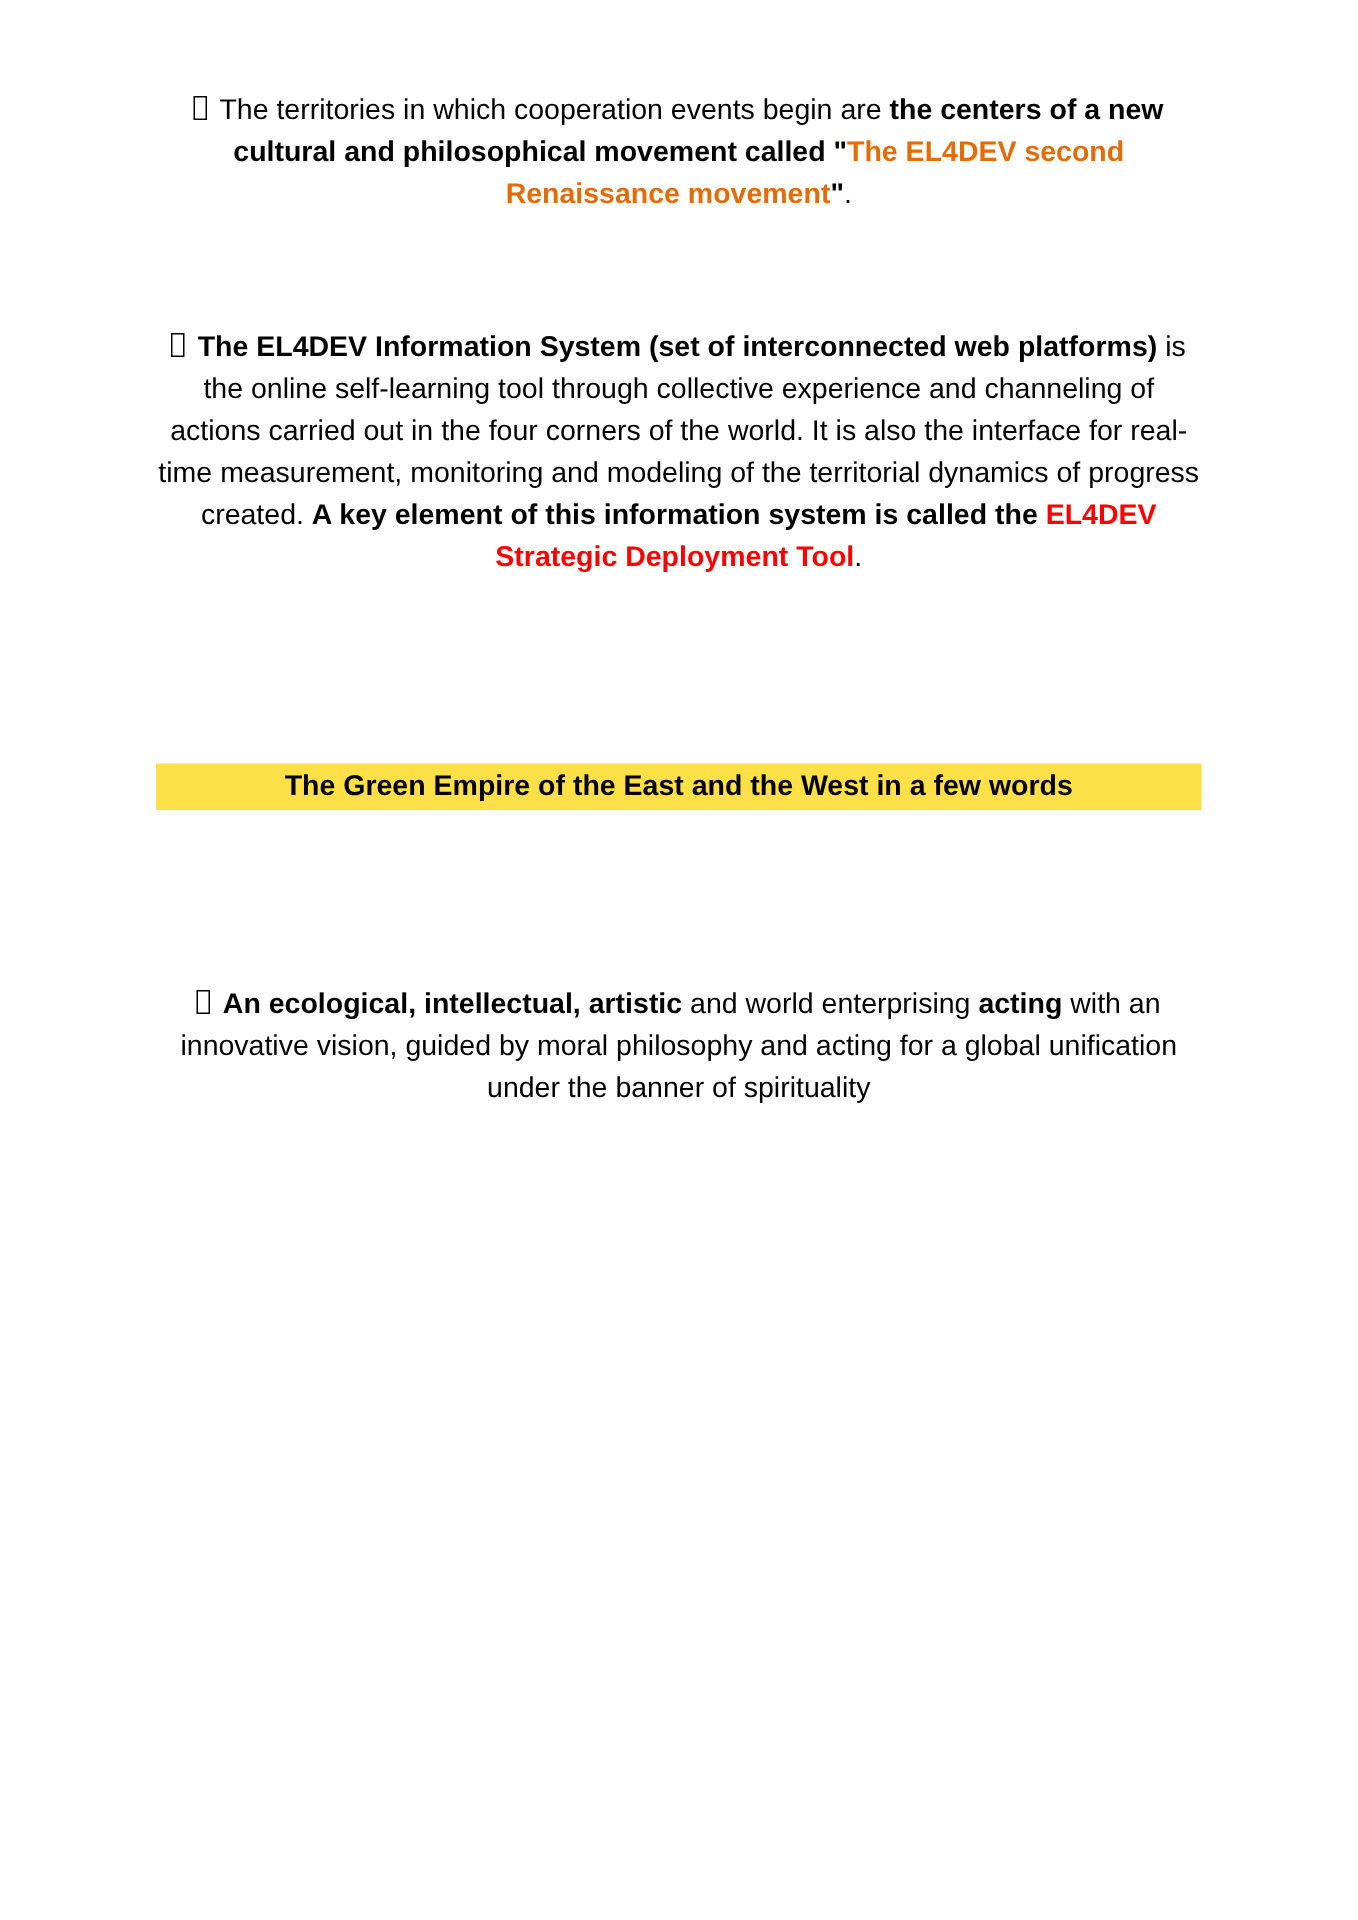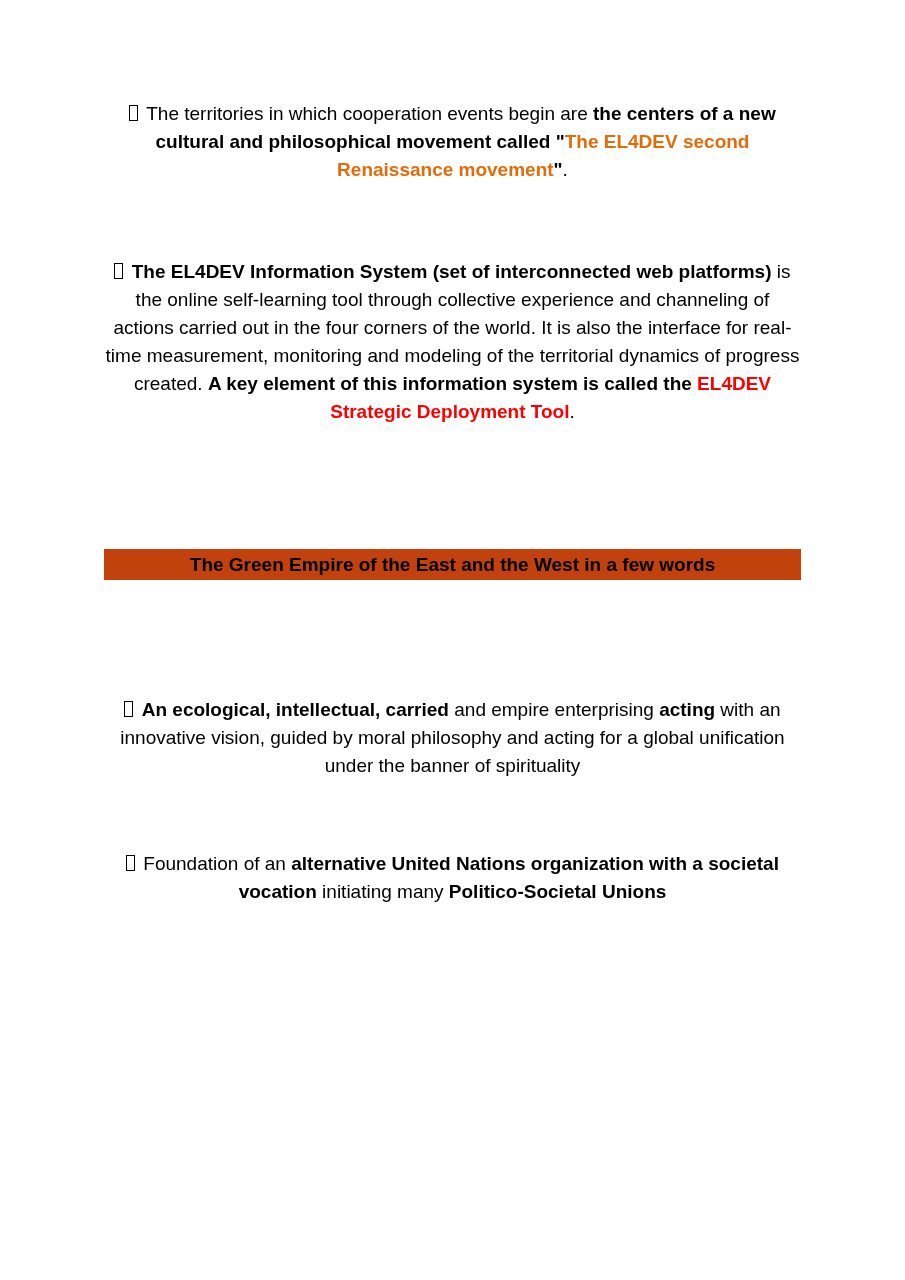--- a/index.html
+++ b/index.html
@@ -12,21 +12,21 @@
     width: 905px;
     height: 1280px;
     background: #ffffff;
     overflow: hidden;
     font-family: "Liberation Sans", sans-serif;
     color: #000000;
   }
   .doc {
     width: 697px;
     margin: 0 auto;
-    padding-top: 100px;
+    padding-top: 60px;
     font-size: 19px;
     line-height: 28px;
     text-align: center;
   }
   .para { margin: 0; }
   .banner {
     font-weight: bold;
     height: 31px;
     line-height: 31px;
     font-size: 19px;
@@ -47,17 +47,16 @@
   }
   .bold { font-weight: bold; }
 </style>
 </head>
 <body>
 
 <div class="page">
   <div class="doc" id="doc">
       <div class="para"><span class="tofu"></span> <span>The territories in which cooperation events begin are </span><span class="bold">the centers of a new cultural and philosophical movement called "</span><span class="bold" style="color: rgb(227, 108, 10);">The EL4DEV second Renaissance movement</span><span class="bold">"</span><span>.</span></div>
       <div class="para"><span class="tofu"></span> <span class="bold">The EL4DEV Information System (set of interconnected web platforms)</span><span> is the online self-learning tool through collective experience and channeling of actions carried out in the four corners of the world. It is also the interface for real-time measurement, monitoring and modeling of the territorial dynamics of progress created. </span><span class="bold">A key element of this information system is called the </span><span class="bold" style="color: rgb(255, 0, 0);">EL4DEV Strategic Deployment Tool</span><span>.</span></div>
-      <div class="banner" style="background: #c2410c; color: rgb(0, 0, 0);"><span>The Green Empire of the East and the West in a few words</span></div>
-      <div class="para"><span class="tofu"></span> <span class="bold">An ecological, intellectual, carried</span><span> and empire enterprising </span><span class="bold">acting</span><span> with an innovative vision, guided by moral philosophy and acting for a global unification under the banner of spirituality</span></div>
-      <div class="para"><span class="tofu"></span> <span>Foundation of an </span><span class="bold">alternative United Nations organization with a societal vocation</span><span> initiating many </span><span class="bold">Politico-Societal Unions</span></div>
+      <div class="banner" style="background: #fde047; color: rgb(0, 0, 0);"><span>The Green Empire of the East and the West in a few words</span></div>
+      <div class="para"><span class="tofu"></span> <span class="bold">An ecological, intellectual, artistic</span><span> and world enterprising </span><span class="bold">acting</span><span> with an innovative vision, guided by moral philosophy and acting for a global unification under the banner of spirituality</span></div>
     </div>
 </div>
 
 </body></html>

